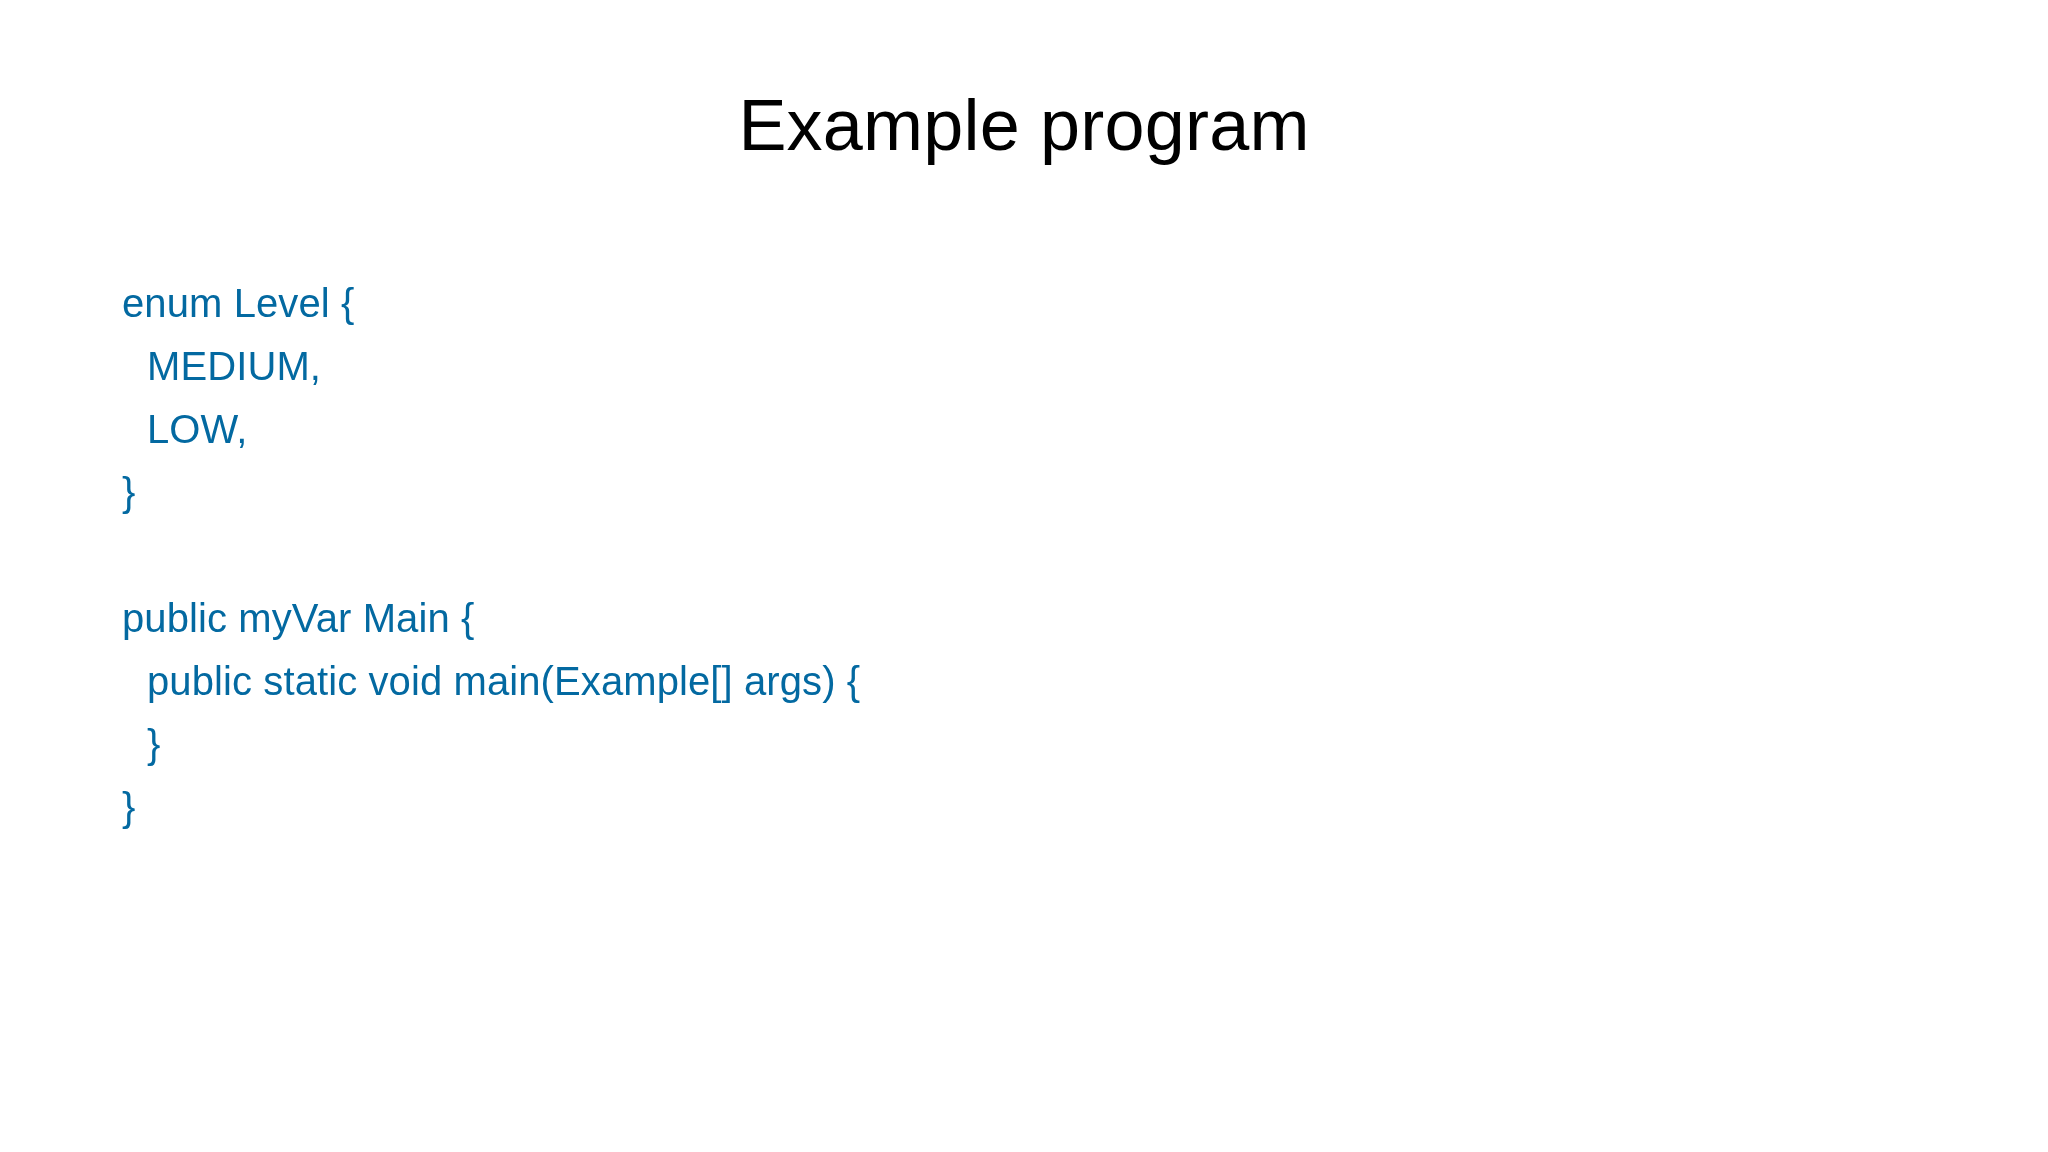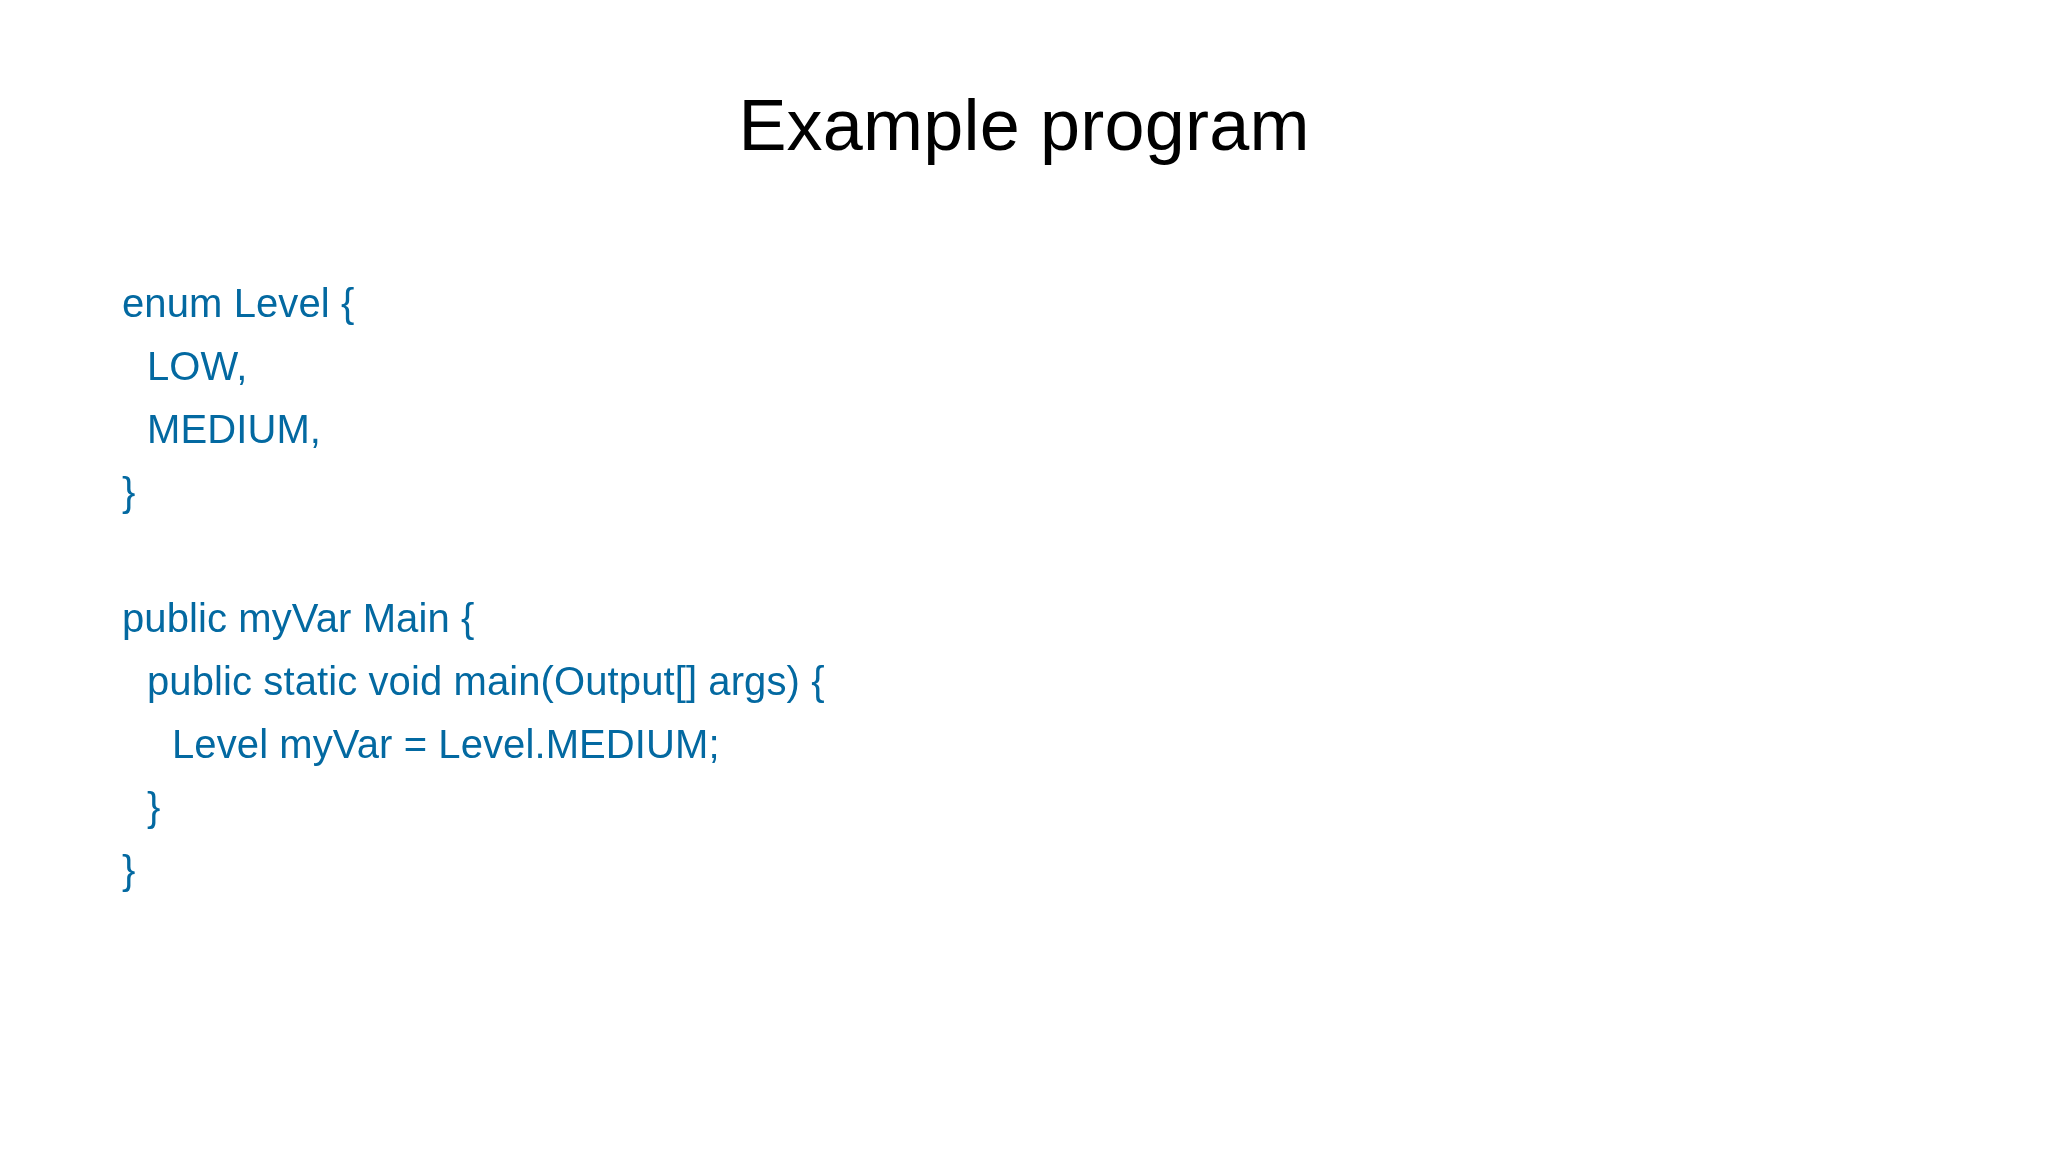--- a/index.html
+++ b/index.html
@@ -67,24 +67,23 @@
 </style>
 </head>
 <body>
 
 <div class="slide">
 
   <div class="slide-title">Example program</div>
 
   <div class="code-body">
       <div class="code-line indent-0">enum Level {</div>
+      <div class="code-line indent-1">MEDIUM,</div>
       <div class="code-line indent-1">LOW,</div>
-      <div class="code-line indent-1">MEDIUM,</div>
       <div class="code-line indent-0">}</div>
       <div class="code-line indent-0 blank"> </div>
       <div class="code-line indent-0">public myVar Main {</div>
-      <div class="code-line indent-1">public static void main(Output[] args) {</div>
-      <div class="code-line indent-2">Level myVar = Level.MEDIUM;</div>
+      <div class="code-line indent-1">public static void main(Example[] args) {</div>
       <div class="code-line indent-1">}</div>
       <div class="code-line indent-0">}</div>
     </div>
 
 </div>
 
 </body></html>

